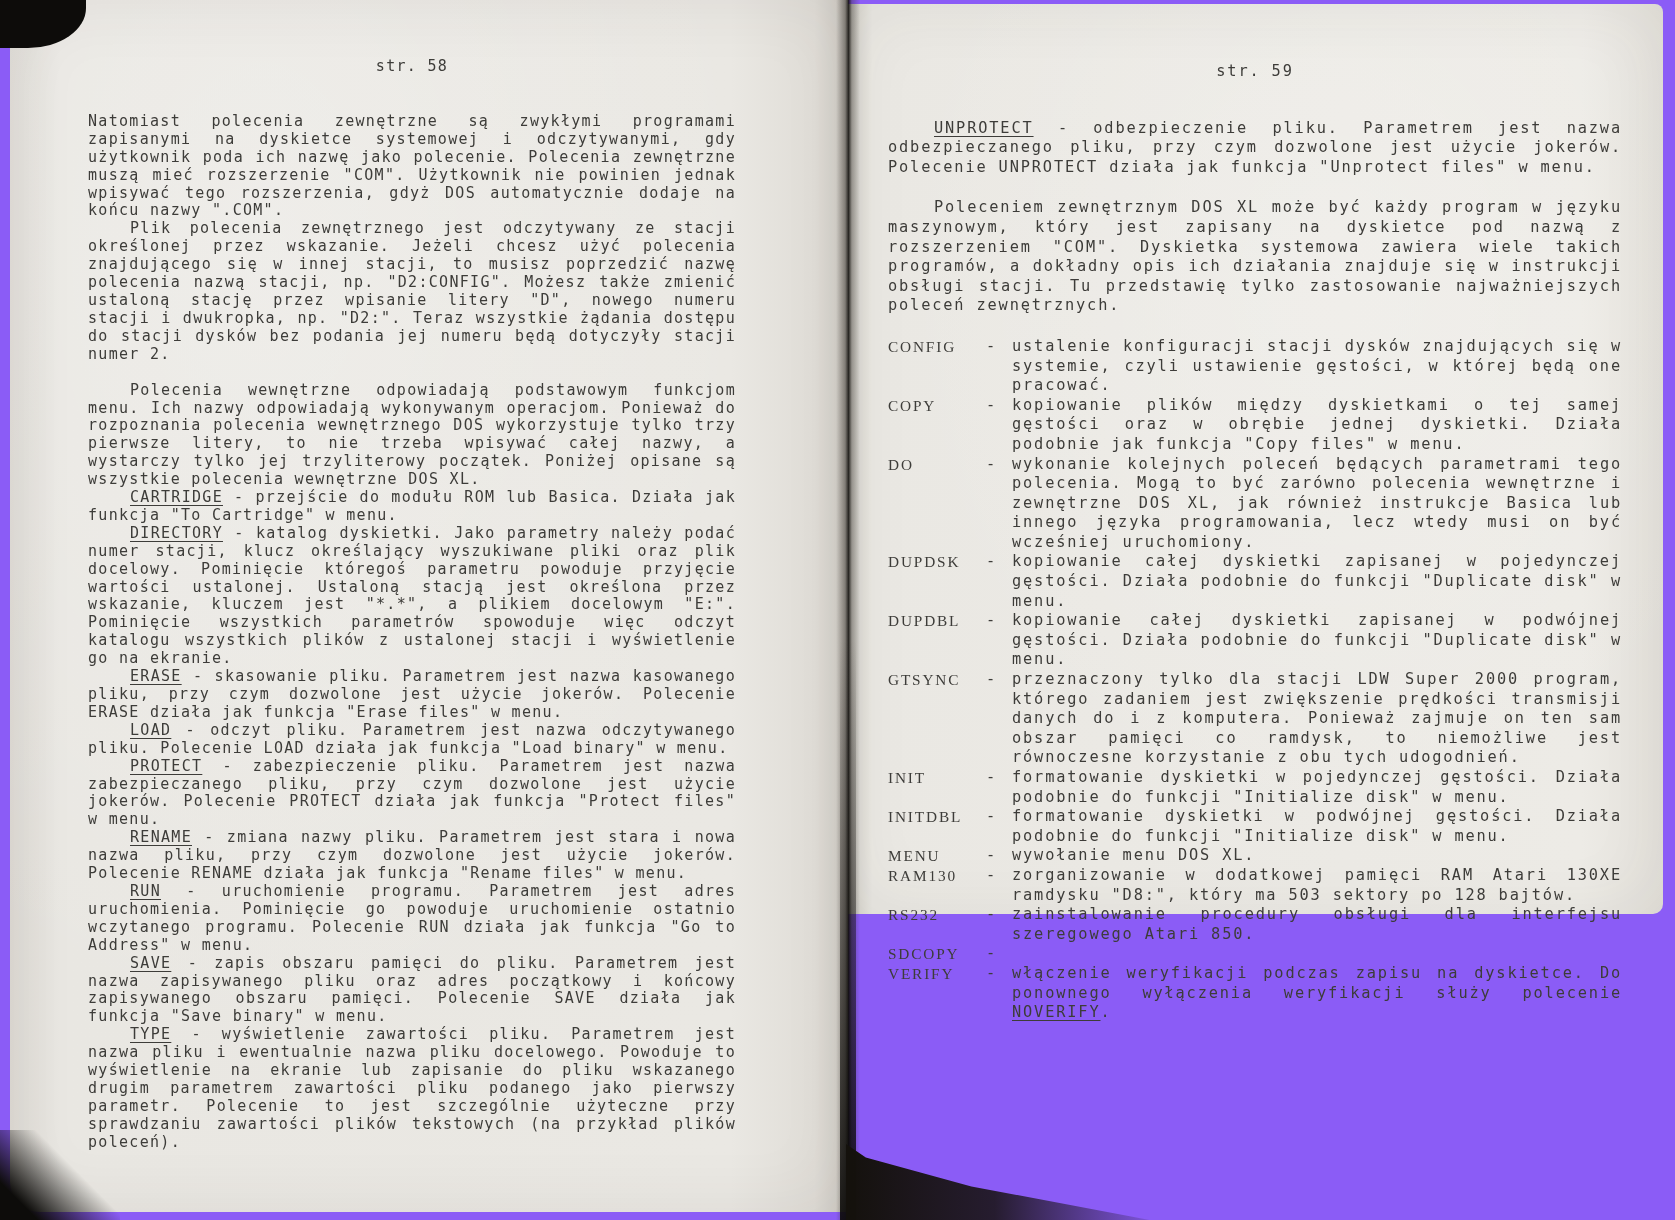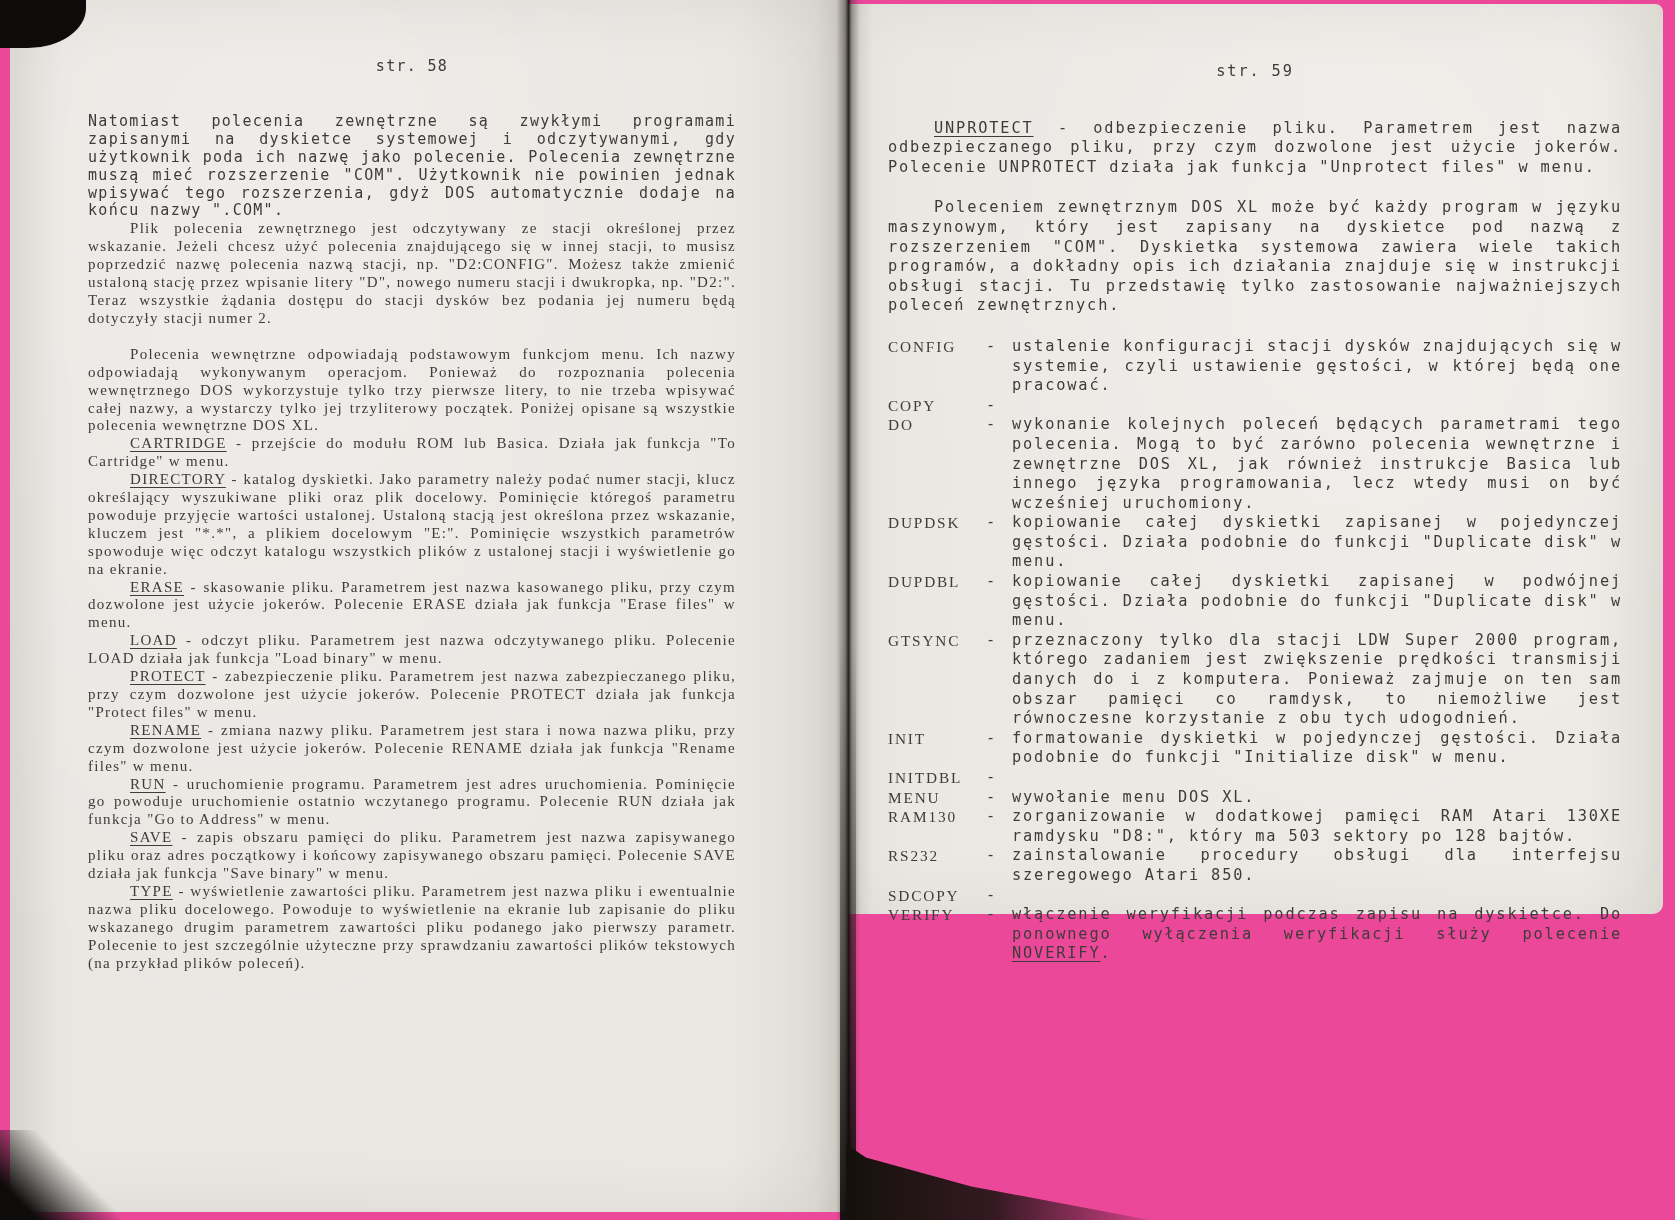--- a/index.html
+++ b/index.html
@@ -1,18 +1,18 @@
 <!DOCTYPE html>
 <html><head>
 <meta charset="utf-8">
 <style>
   html,body { margin:0; padding:0; background:#0b0b0a; }
   .scan {
     position:relative; width:1675px; height:1220px;
-    background:#ec4899; overflow:hidden;
+    background:#8b5cf6; overflow:hidden;
     font-family:"DejaVu Sans Mono","Liberation Mono",monospace;
     color:#3d3c39;
   }
   
   .page { position:absolute; }
   .page-left {
     left:10px; top:0; width:838px; height:1212px;
     background:
       radial-gradient(ellipse at 30% 20%, rgba(255,255,255,0.25), rgba(255,255,255,0) 60%),
       linear-gradient(to right,#dedbd5 0%,#e9e7e2 6%,#eae8e3 86%,#e0ddd7 96%,#ccc8c1 100%);
@@ -54,21 +54,21 @@
   .content-left {
     position:absolute; left:78px; top:58px; width:648px;
     font-size:15px; line-height:17.9px; letter-spacing:1.3px;
   }
   .content-right {
     position:absolute; left:40px; top:58px; width:734px;
     font-size:15.3px; line-height:19.6px; letter-spacing:1.85px;
   }
   .page-num { text-align:center; margin:0 0 37px 0; }
   .para { margin:0; text-align:justify; }
-  .indent { text-indent:42px;font-family:Liberation Serif, serif; }
+  .indent { text-indent:42px; }
   .indent-r { text-indent:46px; }
   .gap-before { margin-top:18px; }
   .gap-before-r { margin-top:21px; }
   .kw { text-decoration:underline; text-underline-offset:3px; text-decoration-thickness:1.3px; }
   
   .cmd-list { margin-top:21px; }
   .cmd-row { display:flex; }
   .cmd-name { width:98px; flex:none;font-family:Liberation Serif, serif; }
   .cmd-dash { width:26px; flex:none; }
   .cmd-desc { flex:1; text-align:justify; margin:0; }
@@ -107,20 +107,21 @@
 
       <div class="cmd-list">
         <div class="cmd-row">
             <span class="cmd-name">CONFIG</span>
             <span class="cmd-dash">-</span>
             <p class="cmd-desc">ustalenie konfiguracji stacji dysków znajdujących się w systemie, czyli ustawienie gęstości, w której będą one pracować.</p>
           </div>
         <div class="cmd-row">
             <span class="cmd-name">COPY</span>
             <span class="cmd-dash">-</span>
+            <p class="cmd-desc">kopiowanie plików między dyskietkami o tej samej gęstości oraz w obrębie jednej dyskietki. Działa podobnie jak funkcja "Copy files" w menu.</p>
           </div>
         <div class="cmd-row">
             <span class="cmd-name">DO</span>
             <span class="cmd-dash">-</span>
             <p class="cmd-desc">wykonanie kolejnych poleceń będących parametrami tego polecenia. Mogą to być zarówno polecenia wewnętrzne i zewnętrzne DOS XL, jak również instrukcje Basica lub innego języka programowania, lecz wtedy musi on być wcześniej uruchomiony.</p>
           </div>
         <div class="cmd-row">
             <span class="cmd-name">DUPDSK</span>
             <span class="cmd-dash">-</span>
             <p class="cmd-desc">kopiowanie całej dyskietki zapisanej w pojedynczej gęstości. Działa podobnie do funkcji "Duplicate disk" w menu.</p>
@@ -136,20 +137,21 @@
             <p class="cmd-desc">przeznaczony tylko dla stacji LDW Super 2000 program, którego zadaniem jest zwiększenie prędkości transmisji danych do i z komputera. Ponieważ zajmuje on ten sam obszar pamięci co ramdysk, to niemożliwe jest równoczesne korzystanie z obu tych udogodnień.</p>
           </div>
         <div class="cmd-row">
             <span class="cmd-name">INIT</span>
             <span class="cmd-dash">-</span>
             <p class="cmd-desc">formatowanie dyskietki w pojedynczej gęstości. Działa podobnie do funkcji "Initialize disk" w menu.</p>
           </div>
         <div class="cmd-row">
             <span class="cmd-name">INITDBL</span>
             <span class="cmd-dash">-</span>
+            <p class="cmd-desc">formatowanie dyskietki w podwójnej gęstości. Działa podobnie do funkcji "Initialize disk" w menu.</p>
           </div>
         <div class="cmd-row">
             <span class="cmd-name">MENU</span>
             <span class="cmd-dash">-</span>
             <p class="cmd-desc">wywołanie menu DOS XL.</p>
           </div>
         <div class="cmd-row">
             <span class="cmd-name">RAM130</span>
             <span class="cmd-dash">-</span>
             <p class="cmd-desc">zorganizowanie w dodatkowej pamięci RAM Atari 130XE ramdysku "D8:", który ma 503 sektory po 128 bajtów.</p>

